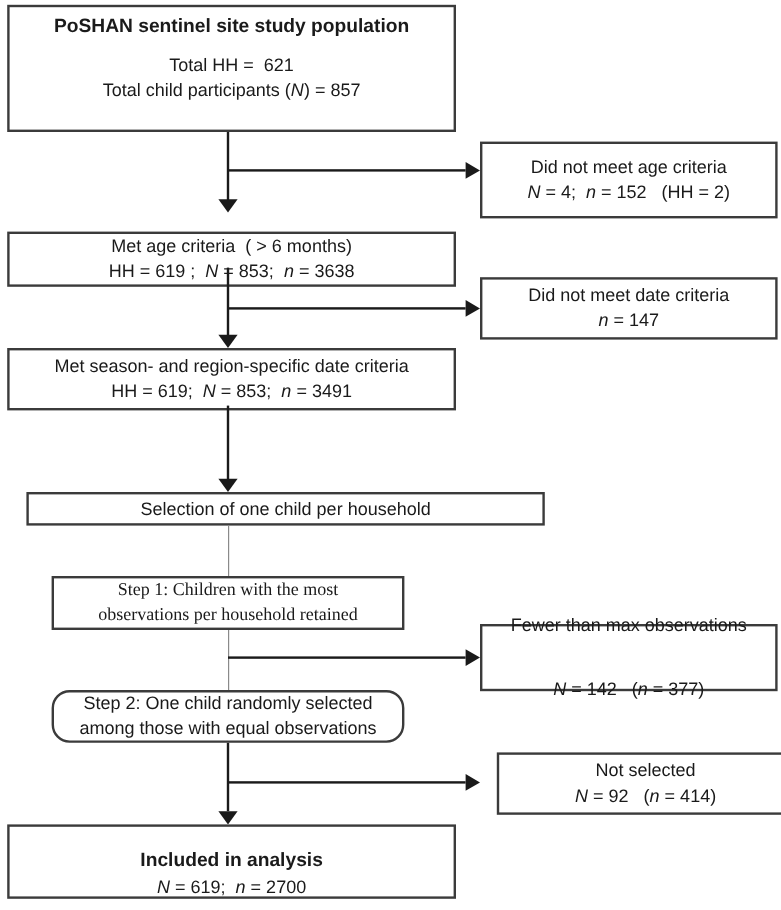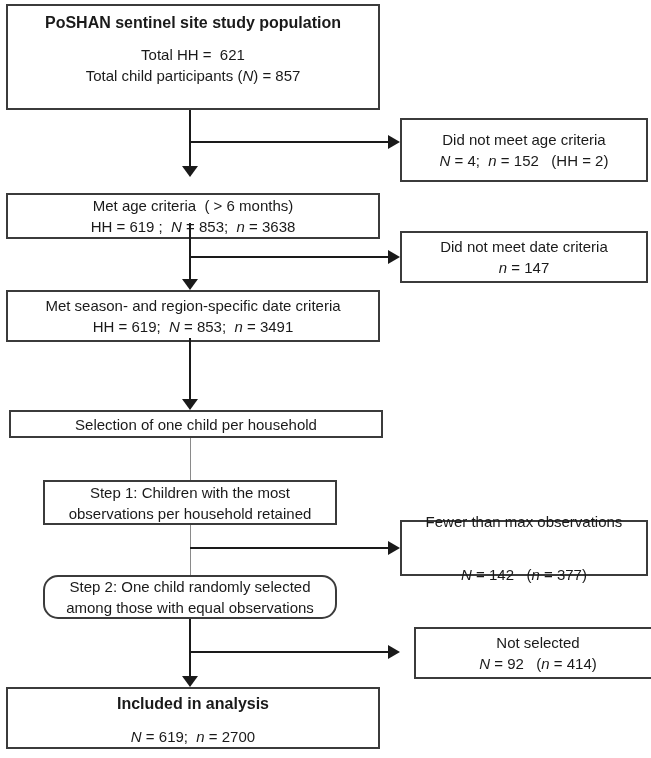--- a/index.html
+++ b/index.html
@@ -112,27 +112,27 @@
   </div>
 
   <div class="box" style="left:6px; top:290px; width:374px; height:52px;">
     <div>Met season- and region-specific date criteria</div>
     <div>HH = 619;  <i>N</i> = 853;  <i>n</i> = 3491</div>
   </div>
 
   <div class="vline" style="left:189px; top:338px; height:62px;"></div>
   <div class="arrow-down" style="left:182px; top:399px;"></div>
 
-  <div class="box" style="left:9px; top:410px; width:374px; height:28px;">
+  <div class="box" style="left:22px; top:410px; width:432px; height:28px;">
     <div>Selection of one child per household</div>
   </div>
 
   <div class="vline thin" style="left:190px; top:438px; height:42px;"></div>
 
-  <div class="box" style="left:43px; top:480px; width:294px; height:45px;">
+  <div class="box" style="left:43px; top:480px; width:294px; height:45px;font-family:Liberation Serif, serif;">
     <div>Step 1: Children with the most</div>
     <div>observations per household retained</div>
   </div>
 
   <div class="vline thin" style="left:190px; top:525px; height:50px;"></div>
   <div class="hline" style="left:190px; top:547px; width:198px;"></div>
   <div class="arrow-right" style="left:388px; top:541px;"></div>
 
   <div class="box" style="left:400px; top:520px; width:248px; height:56px;gap:32px;">
     <div>Fewer than max observations</div>
@@ -147,19 +147,19 @@
   <div class="vline" style="left:189px; top:619px; height:57px;"></div>
   <div class="arrow-down" style="left:182px; top:676px;"></div>
   <div class="hline" style="left:190px; top:651px; width:198px;"></div>
   <div class="arrow-right" style="left:388px; top:645px;"></div>
 
   <div class="box" style="left:384px; top:627px; width:248px; height:52px;margin-left:30px;">
     <div>Not selected</div>
     <div><i>N</i> = 92   (<i>n</i> = 414)</div>
   </div>
 
-  <div class="box top-align" style="left:6px; top:687px; width:374px; height:62px; padding-top:4px;">
+  <div class="box top-align" style="left:6px; top:687px; width:374px; height:62px; padding-top:18px;">
     <div class="title">Included in analysis</div>
     <div class="gap-md"></div>
     <div><i>N</i> = 619;  <i>n</i> = 2700</div>
   </div>
 
 </div>
 
 </body></html>

